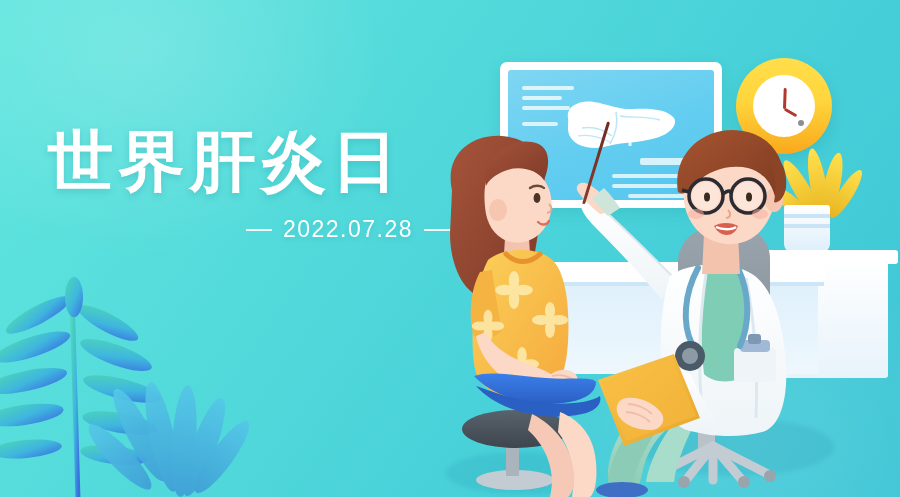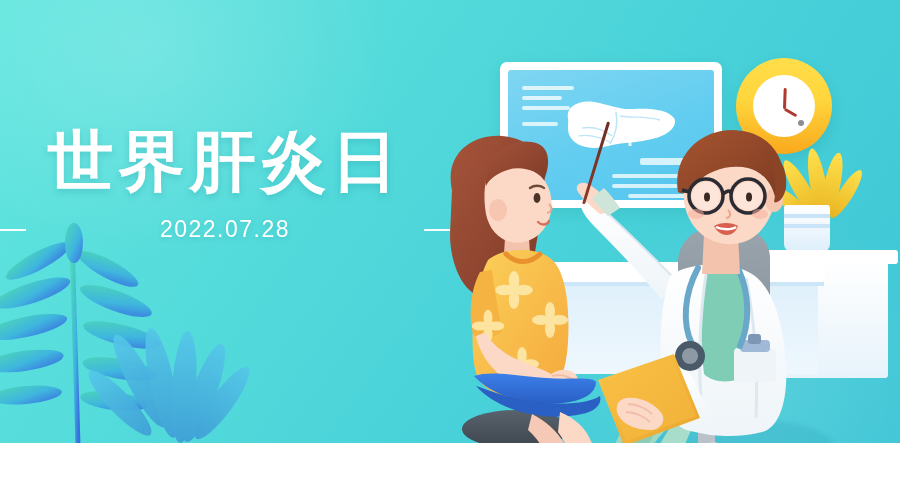--- a/index.html
+++ b/index.html
@@ -3,21 +3,21 @@
 <meta charset="utf-8">
 <style>
   html, body {
     margin: 0;
     padding: 0;
     background: #ffffff;
   }
   #poster {
     position: relative;
     width: 900px;
-    height: 443px;
+    height: 497px;
     overflow: hidden;
     font-family: "Liberation Sans", "DejaVu Sans", sans-serif;
     background: linear-gradient(125deg, #62e6df 0%, #55dcdb 30%, #49d2d9 60%, #3ec5d6 100%);
   }
 
   
   .bg-glow {
     position: absolute;
     border-radius: 50%;
     pointer-events: none;
@@ -47,21 +47,21 @@
     letter-spacing: 5px;
     line-height: 1;
     margin: 0;
     text-shadow: 0 3px 7px rgba(26,150,160,0.30);
     white-space: nowrap;
   }
   .date-row {
     margin-top: 22px;
     display: flex;
     align-items: center;
-    justify-content: space-between;
+    justify-content: flex-end;
     gap: 11px;
     white-space: nowrap;
   }
   .date-dash {
     display: block;
     width: 26px;
     height: 2px;
     background: #ffffff;
     opacity: 0.95;
   }

